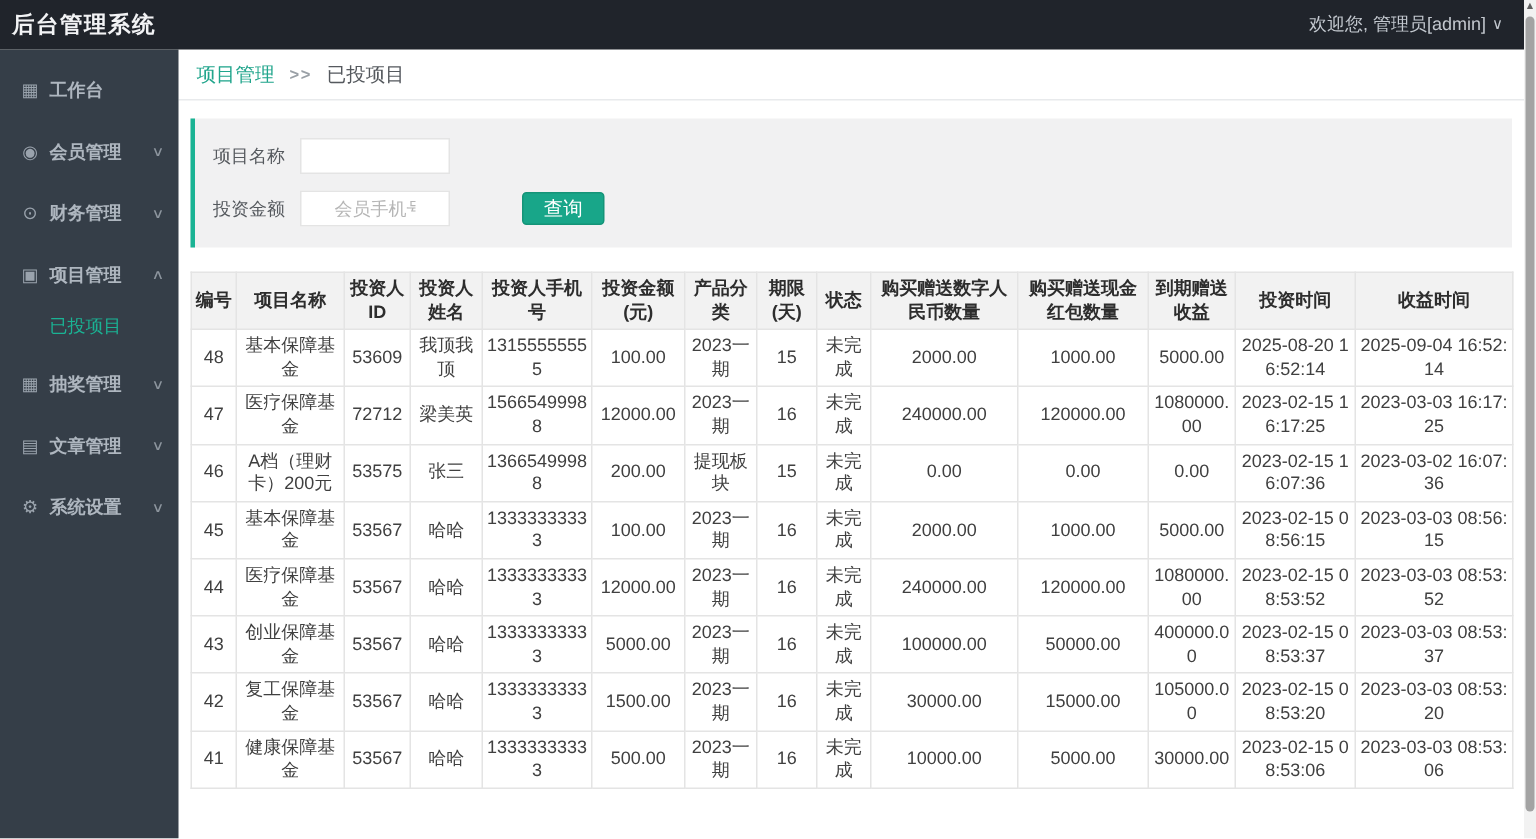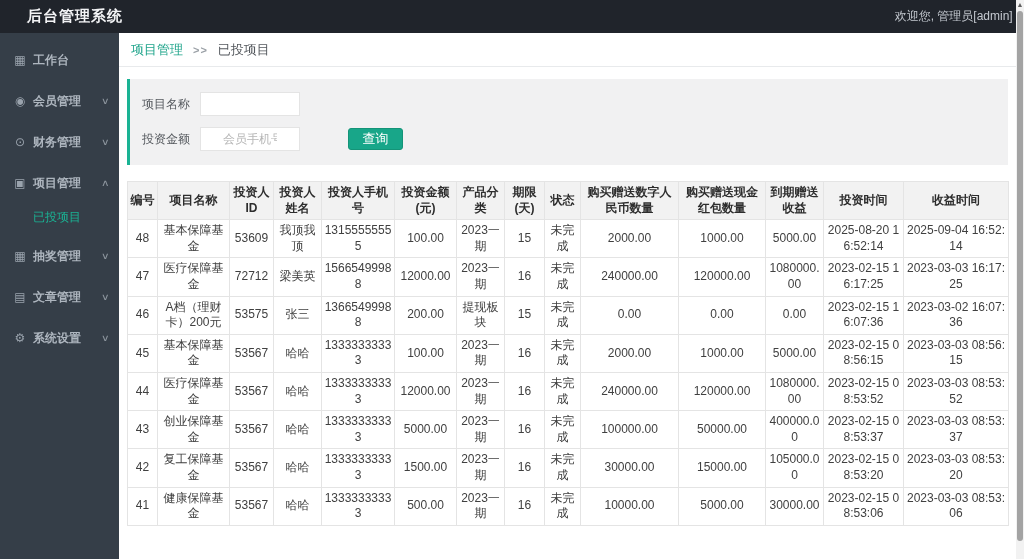--- a/index.html
+++ b/index.html
@@ -3,22 +3,22 @@
 <meta charset="utf-8">
 <style>
   * { margin:0; padding:0; box-sizing:border-box; }
   html,body { width:1024px; height:559px; overflow:hidden; }
   body { font-family:"Liberation Sans","DejaVu Sans",sans-serif; color:#404040; background:#fff; }
   .screen { position:relative; width:1024px; height:559px; overflow:hidden; }
 
   
   .topbar { position:absolute; left:0; top:0; width:1024px; height:33px;
             background:#20242b; display:flex; align-items:center; justify-content:space-between; z-index:3; }
-  .topbar .brand { color:#f2f3f5; font-size:15px; font-weight:bold; padding-left:27px; letter-spacing:1px; }
-  .topbar .welcome { color:#c3c8cf; font-size:12px; display:flex; align-items:center; gap:4px; cursor:pointer; }
+  .topbar .brand { color:#f2f3f5; font-size:15px; font-weight:bold; padding-left:8px; letter-spacing:1px; }
+  .topbar .welcome { color:#c3c8cf; font-size:12px; padding-right:22px; display:flex; align-items:center; gap:4px; cursor:pointer; }
   .topbar .welcome .chev { font-size:10px; color:#c3c8cf; }
 
   
   .sidebar { position:absolute; left:0; top:33px; width:119px; height:526px; background:#353e48; z-index:2; }
   .side-item { display:flex; align-items:center; height:28px; padding:0 10px 0 12px;
                color:#aeb6bf; font-size:12px; cursor:pointer; margin-top:13px; }
   .side-item .ico { width:16px; font-size:12px; color:#9aa3ad; margin-right:5px; flex:none; text-align:center; }
   .side-item .lbl { flex:1; white-space:nowrap;font-weight:bold; }
   .side-item .chev { font-size:9px; color:#8d959e; transform:scaleX(1.3); }
   .sub-item { display:flex; align-items:center; height:24px; padding-left:33px;

